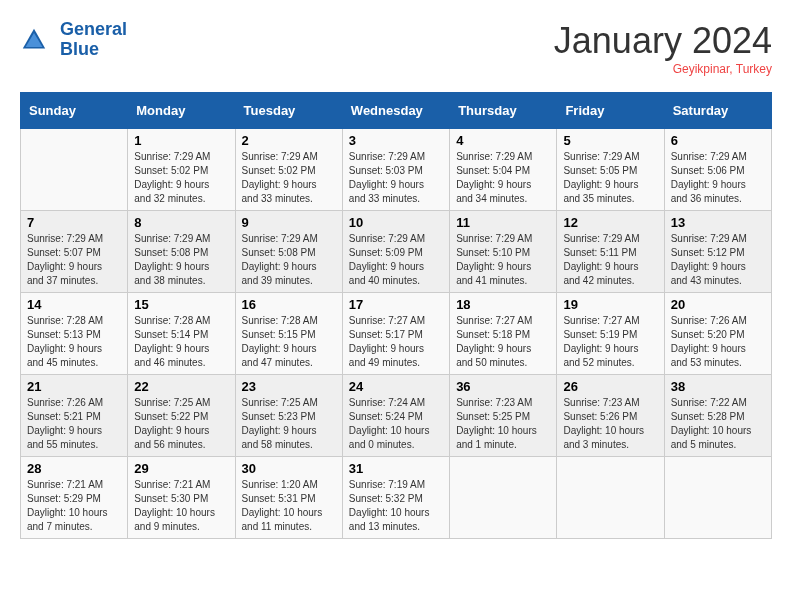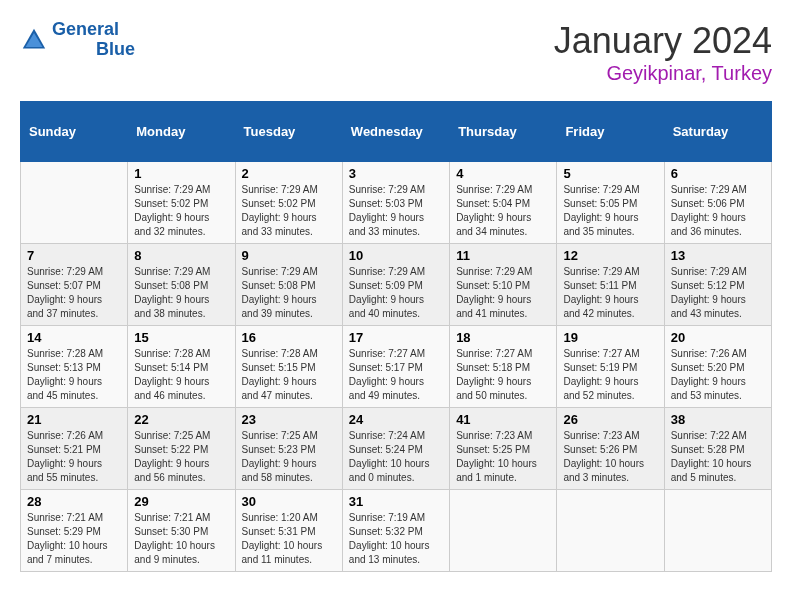--- a/index.html
+++ b/index.html
@@ -12,21 +12,21 @@
     }
     .header {
       display: flex;
       justify-content: space-between;
       align-items: flex-start;
       margin-bottom: 16px;
     }
     .logo {
       display: flex;
       align-items: center;
-      gap: 4px;
+      gap: 12px;
     }
     .logo-text {
       font-size: 18px;
       font-weight: bold;
       color: #333;
       line-height: 1.1;
     }
     .logo-text span {
       color: #1a5fa8;
     }
@@ -36,33 +36,33 @@
     }
     .title-block {
       text-align: right;
     }
     .month-year {
       font-size: 36px;
       font-weight: normal;
       color: #333;
     }
     .location {
-      font-size: 20px;
-      color: #a21caf;
+      font-size: 12px;
+      color: #ef4444;
     }
     table {
       width: 100%;
       border-collapse: collapse;
       font-size: 11px;
     }
     thead tr th {
       background-color: #1a5fa8;
       color: #fff;
       text-align: left;
-      padding: 22px 8px;
+      padding: 10px 8px;
       font-size: 13px;
       font-weight: bold;
       border: 1px solid #1a5fa8;
     }
     tbody tr td {
       border: 1px solid #ccc;
       vertical-align: top;
       padding: 4px 6px;
       width: 107px;
       min-height: 70px;
@@ -91,21 +91,21 @@
 <body>
 
 <div class="header">
   <div class="logo">
     <svg class="logo-icon" viewBox="0 0 40 40">
       <polygon points="20,4 36,32 4,32" fill="#1a5fa8"></polygon>
       <polygon points="20,10 32,30 8,30" fill="#4a90d9"></polygon>
     </svg>
     <div class="logo-text">
       <div><span>General</span></div>
-      <div><span style="color:#1a5fa8;font-weight:bold;margin-left:44px;">Blue</span></div>
+      <div><span style="color:#1a5fa8;font-weight:bold;">Blue</span></div>
     </div>
   </div>
   <div class="title-block">
     <div class="month-year">January 2024</div>
     <div class="location">Geyikpinar, Turkey</div>
   </div>
 </div>
 
 <table>
   <thead>
@@ -290,21 +290,21 @@
 and 58 minutes.</div>
         </td>
         <td>
           <div class="day-number">24</div>
           <div class="day-info" style="white-space: pre-line;">Sunrise: 7:24 AM
 Sunset: 5:24 PM
 Daylight: 10 hours
 and 0 minutes.</div>
         </td>
         <td>
-          <div class="day-number">41</div>
+          <div class="day-number">36</div>
           <div class="day-info" style="white-space: pre-line;">Sunrise: 7:23 AM
 Sunset: 5:25 PM
 Daylight: 10 hours
 and 1 minute.</div>
         </td>
         <td>
           <div class="day-number">26</div>
           <div class="day-info" style="white-space: pre-line;">Sunrise: 7:23 AM
 Sunset: 5:26 PM
 Daylight: 10 hours

